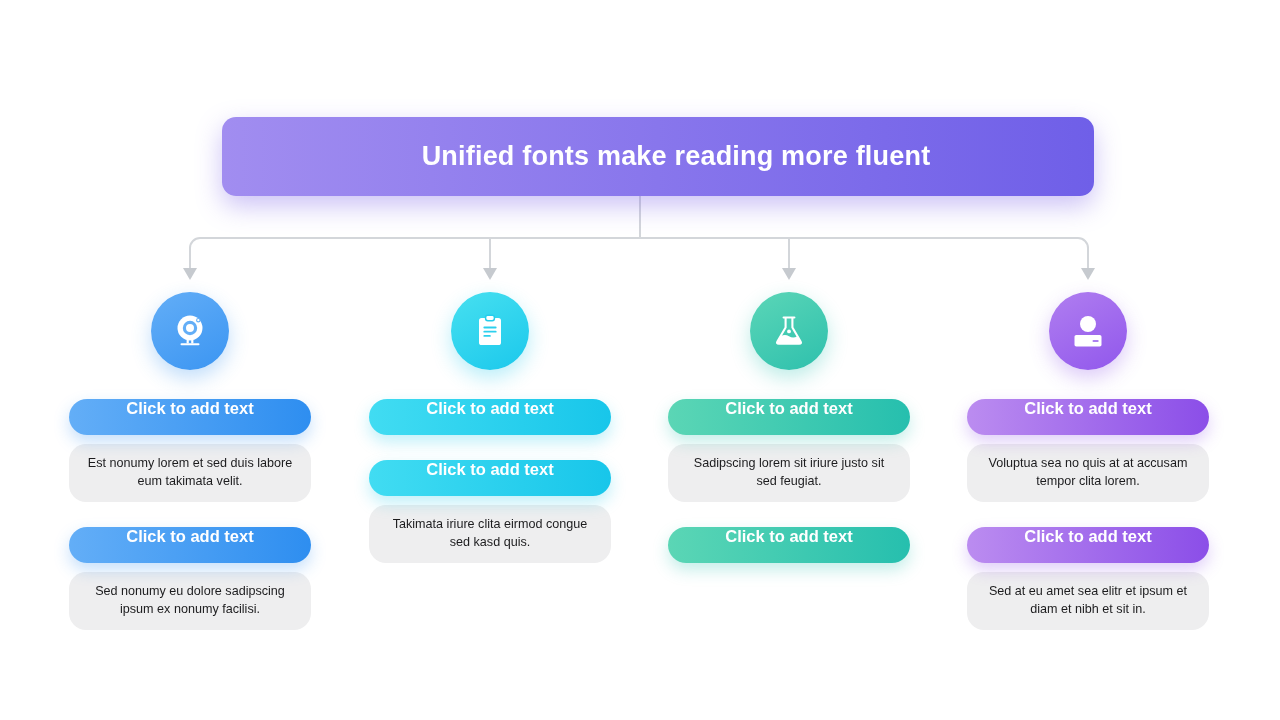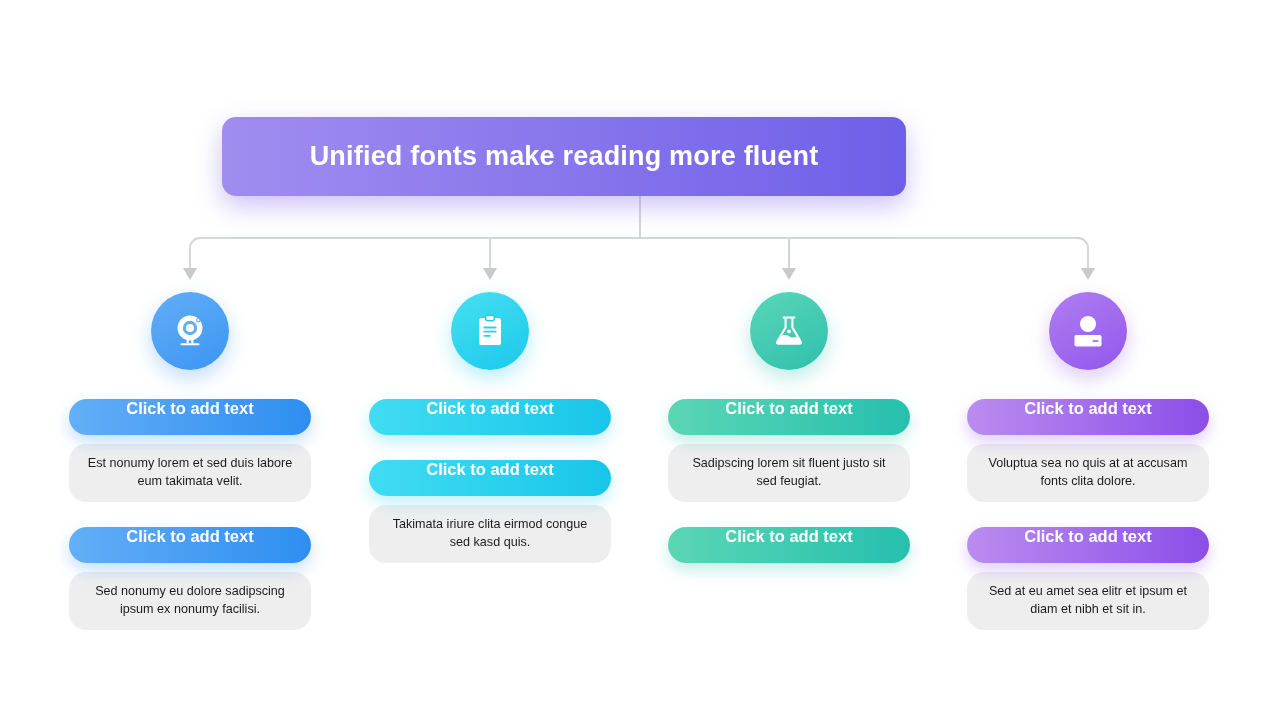--- a/index.html
+++ b/index.html
@@ -20,32 +20,33 @@
     inset: 0;
     width: 1280px;
     height: 720px;
   }
 
   
   .title-banner {
     position: absolute;
     left: 222px;
     top: 117px;
-    width: 684px;
+    width: 836px;
     height: 79px;
     border-radius: 14px;
     display: flex;
     align-items: center;
     justify-content: center;
     color: #ffffff;
     font-size: 27px;
     font-weight: bold;
     letter-spacing: 0.2px;
     box-shadow: 0 10px 26px rgba(122,95,232,0.38);
     z-index: 4;
+    padding-left: 36px;
   }
 
   
   .connectors {
     position: absolute;
     left: 0;
     top: 0;
     width: 1280px;
     height: 720px;
     z-index: 1;
@@ -183,40 +184,40 @@
       <svg width="42" height="42" viewBox="0 0 42 42">
         <path d="M15.6,7.5 L26.4,7.5 M17.6,7.5 L17.6,17.5 L9.4,31.5 Q8.2,33.8 10.8,33.8 L31.2,33.8 Q33.8,33.8 32.6,31.5 L24.4,17.5 L24.4,7.5" fill="none" stroke="#fff" stroke-width="2.1" stroke-linecap="round" stroke-linejoin="round"></path>
         <path d="M12.6,26.2 Q17,23.6 21,26.2 Q25,28.8 29.4,26.2 L31.9,31.1 Q33.4,33.8 30.7,33.8 L11.3,33.8 Q8.6,33.8 10.1,31.1 Z" fill="#fff"></path>
         <circle cx="21" cy="21.4" r="1.9" fill="#fff"></circle>
       </svg>
     </div>
     <div class="pill" style="background: linear-gradient(90deg, rgb(91, 214, 181) 0%, rgb(38, 191, 174) 100%); box-shadow: rgba(38, 191, 174, 0.27) 0px 7px 16px;">
       <span>Click to add text</span>
     </div>
     <div class="desc">
-      <span>Sadipscing lorem sit fluent justo sit sed feugiat.</span>
+      <span>Sadipscing lorem sit iriure justo sit sed feugiat.</span>
     </div>
     <div class="pill second" style="background: linear-gradient(90deg, rgb(91, 214, 181) 0%, rgb(38, 191, 174) 100%); box-shadow: rgba(38, 191, 174, 0.27) 0px 7px 16px;">
       <span>Click to add text</span>
     </div>
   </div>
 
   <div class="column" style="left:967px">
     <div class="icon-circle" style="background: linear-gradient(150deg, rgb(176, 126, 240) 0%, rgb(145, 87, 236) 100%); box-shadow: rgba(139, 78, 232, 0.3) 0px 8px 20px;">
       <svg width="40" height="40" viewBox="0 0 40 40">
         <circle cx="20" cy="13" r="8" fill="#fff"></circle>
         <rect x="6.5" y="24" width="27" height="11.5" rx="1.8" fill="#fff"></rect>
         <rect x="24.5" y="29.2" width="6.2" height="1.6" rx="0.8" fill="#9157ec"></rect>
       </svg>
     </div>
     <div class="pill" style="background: linear-gradient(90deg, rgb(187, 140, 240) 0%, rgb(139, 78, 232) 100%); box-shadow: rgba(139, 78, 232, 0.27) 0px 7px 16px;">
       <span>Click to add text</span>
     </div>
     <div class="desc">
-      <span>Voluptua sea no quis at at accusam fonts clita dolore.</span>
+      <span>Voluptua sea no quis at at accusam tempor clita lorem.</span>
     </div>
     <div class="pill second" style="background: linear-gradient(90deg, rgb(187, 140, 240) 0%, rgb(139, 78, 232) 100%); box-shadow: rgba(139, 78, 232, 0.27) 0px 7px 16px;">
       <span>Click to add text</span>
     </div>
     <div class="desc">
       <span>Sed at eu amet sea elitr et ipsum et diam et nibh et sit in.</span>
     </div>
   </div>
 
 </div>

